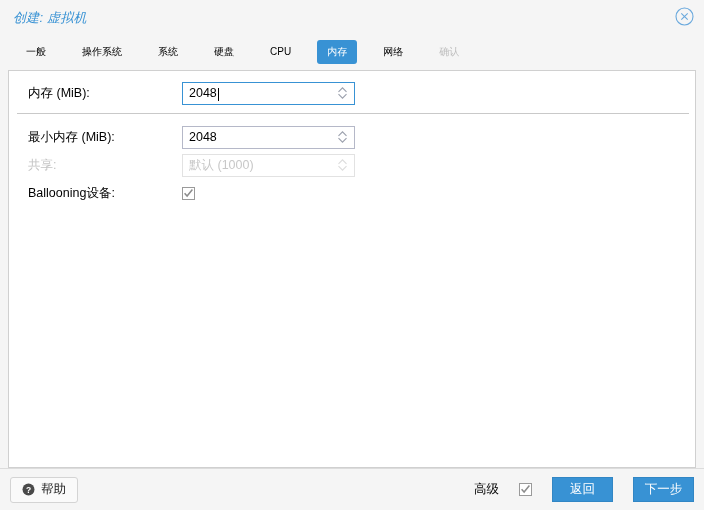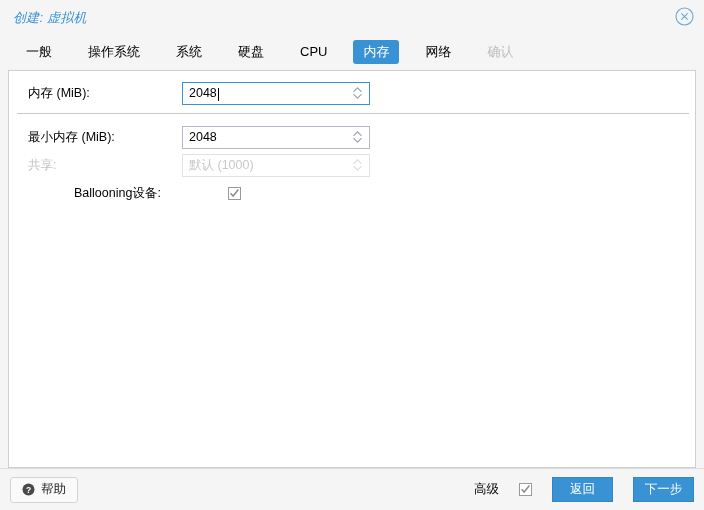--- a/index.html
+++ b/index.html
@@ -57,21 +57,21 @@
     position: relative;
     height: 36px;
     flex: 0 0 36px;
     background: #f5f5f5;
     display: flex;
     align-items: center;
     padding-left: 16px;
     box-sizing: border-box;
   }
   .tab {
-    font-size: 13px;
+    font-size: 10px;
     color: #000000;
     padding: 4px 10px;
     margin-right: 16px;
     border-radius: 3px;
     white-space: nowrap;
     cursor: pointer;
     line-height: 16px;
   }
   .tab.active {
     background: #3892d4;
@@ -108,21 +108,21 @@
     font-size: 12.5px;
     color: #000;
     white-space: nowrap;
   }
   .form-label.disabled {
     color: #c3c3c3;
   }
 
   .spinner {
     position: relative;
-    width: 188px;
+    width: 173px;
     height: 23px;
     box-sizing: border-box;
     background: #ffffff;
     border: 1px solid #b5b8c8;
     display: flex;
     align-items: center;
   }
   .spinner.focused {
     border: 1px solid #3892d4;
   }
@@ -292,21 +292,21 @@
         <span class="value">默认 (1000)</span>
         <span class="spin-arrows">
           <svg width="11" height="14" viewBox="0 0 11 14" xmlns="http://www.w3.org/2000/svg">
             <path d="M1.5 5.8 L5.5 1.8 L9.5 5.8" fill="none" stroke="#dcdcdc" stroke-width="1.1"></path>
             <path d="M1.5 8.2 L5.5 12.2 L9.5 8.2" fill="none" stroke="#dcdcdc" stroke-width="1.1"></path>
           </svg>
         </span>
       </div>
     </div>
 
-    <div class="form-row" style="top:108px;margin-left:46px;">
+    <div class="form-row" style="top:108px;">
       <div class="form-label">Ballooning设备:</div>
       <span class="checkbox">
         <svg width="11" height="11" viewBox="0 0 11 11" style="position:absolute;left:0;top:0;" xmlns="http://www.w3.org/2000/svg">
           <path d="M1.6 5.2 L4.1 8 L9.4 1.6" fill="none" stroke="#8c8c8c" stroke-width="1.5"></path>
         </svg>
       </span>
     </div>
 
   </div>
 

